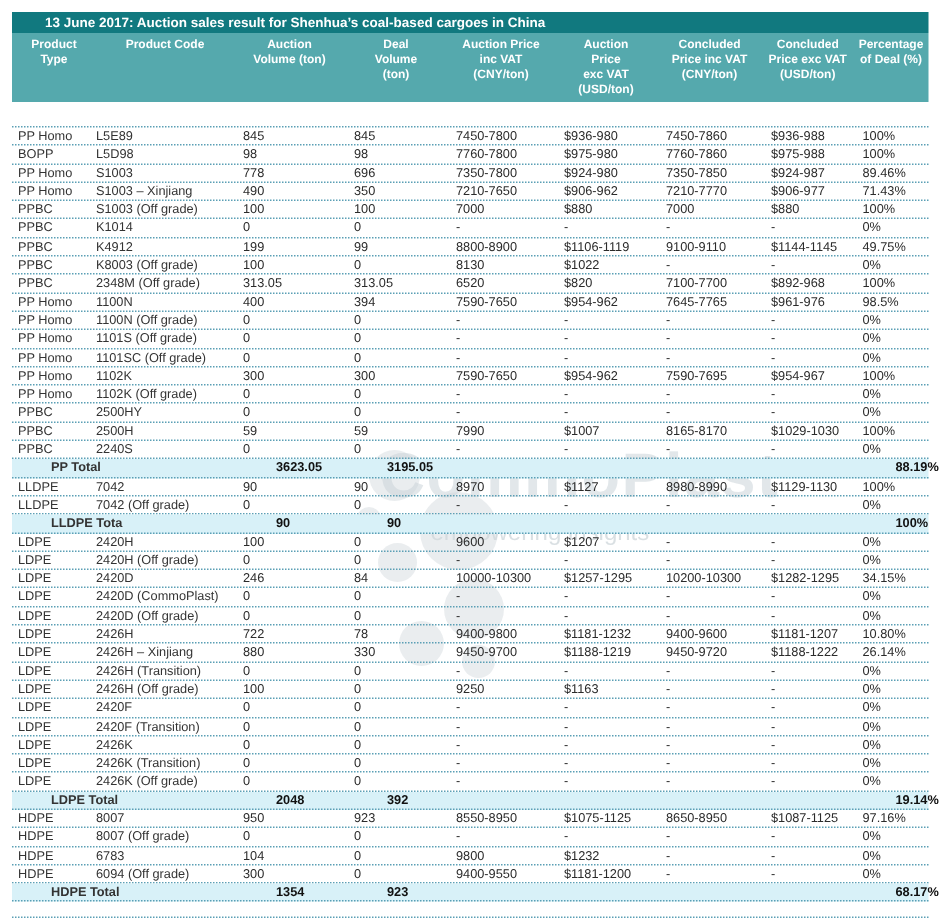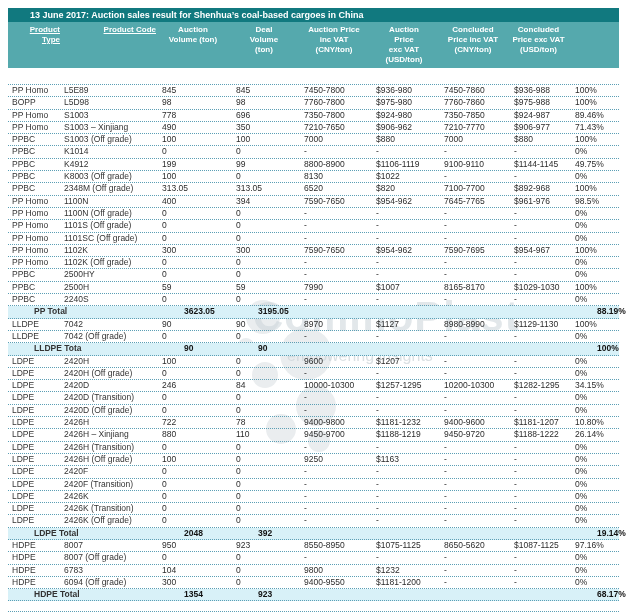--- a/index.html
+++ b/index.html
@@ -38,21 +38,21 @@
     font-size:9px; font-weight:bold; white-space:nowrap; overflow:hidden;
   }
   .thead {
     position:relative; z-index:1; box-sizing:border-box;
     display:grid; grid-template-columns:52px 96px 74px 68px 72px 68px 70px 61px 50px;
     height:46px; padding-top:3px;
     background:var(--c-head,#55a9ad); color:#fff;
     font-size:8px; font-weight:bold;
   }
   .hcell { text-align:center; white-space:pre-line; line-height:10px; overflow:hidden; }
-  .hcell:nth-child(1), .hcell:nth-child(2) { text-align:right; padding-left:4px;text-decoration:underline; }
+  .hcell:nth-child(1), .hcell:nth-child(2) { text-align:center; padding-left:4px; }
 
   .tbody { position:relative; z-index:1; margin-top:16px; border-top:1px dotted var(--c-dot,#5b9fb5); }
   .row {
     display:grid; grid-template-columns:52px 96px 74px 68px 72px 68px 70px 61px 50px;
     box-sizing:border-box; height:12.3px;
     border-bottom:1px dotted var(--c-dot,#5b9fb5);
     font-size:8.5px; color:#2b2b2b;
   }
   .cell { line-height:11px; padding-left:6px; white-space:nowrap; overflow:hidden; }
   .cell.c0, .cell.c1 { padding-left:4px; color:#333; }
@@ -106,20 +106,22 @@
       <div class="hcell">Auction
 Price
 exc VAT
 (USD/ton)</div>
       <div class="hcell">Concluded
 Price inc VAT
 (CNY/ton)</div>
       <div class="hcell">Concluded
 Price exc VAT
 (USD/ton)</div>
+      <div class="hcell">Percentage
+of Deal (%)</div>
     </div>
 
   <div class="tbody">
       <div class="row">
         <div class="cell c0">PP Homo</div>
         <div class="cell c1">L5E89</div>
         <div class="cell c2">845</div>
         <div class="cell c3">845</div>
         <div class="cell c4">7450-7800</div>
         <div class="cell c5">$936-980</div>
@@ -386,21 +388,21 @@
         <div class="cell c2">246</div>
         <div class="cell c3">84</div>
         <div class="cell c4">10000-10300</div>
         <div class="cell c5">$1257-1295</div>
         <div class="cell c6">10200-10300</div>
         <div class="cell c7">$1282-1295</div>
         <div class="cell c8">34.15%</div>
       </div>
       <div class="row">
         <div class="cell c0">LDPE</div>
-        <div class="cell c1">2420D (Transition)</div>
+        <div class="cell c1">2420D (CommoPlast)</div>
         <div class="cell c2">0</div>
         <div class="cell c3">0</div>
         <div class="cell c4">-</div>
         <div class="cell c5">-</div>
         <div class="cell c6">-</div>
         <div class="cell c7">-</div>
         <div class="cell c8">0%</div>
       </div>
       <div class="row">
         <div class="cell c0">LDPE</div>
@@ -421,21 +423,21 @@
         <div class="cell c4">9400-9800</div>
         <div class="cell c5">$1181-1232</div>
         <div class="cell c6">9400-9600</div>
         <div class="cell c7">$1181-1207</div>
         <div class="cell c8">10.80%</div>
       </div>
       <div class="row">
         <div class="cell c0">LDPE</div>
         <div class="cell c1">2426H – Xinjiang</div>
         <div class="cell c2">880</div>
-        <div class="cell c3">110</div>
+        <div class="cell c3">330</div>
         <div class="cell c4">9450-9700</div>
         <div class="cell c5">$1188-1219</div>
         <div class="cell c6">9450-9720</div>
         <div class="cell c7">$1188-1222</div>
         <div class="cell c8">26.14%</div>
       </div>
       <div class="row">
         <div class="cell c0">LDPE</div>
         <div class="cell c1">2426H (Transition)</div>
         <div class="cell c2">0</div>
@@ -523,21 +525,21 @@
         <div class="cell c7"></div>
         <div class="cell c8">19.14%</div>
       </div>
       <div class="row">
         <div class="cell c0">HDPE</div>
         <div class="cell c1">8007</div>
         <div class="cell c2">950</div>
         <div class="cell c3">923</div>
         <div class="cell c4">8550-8950</div>
         <div class="cell c5">$1075-1125</div>
-        <div class="cell c6">8650-5620</div>
+        <div class="cell c6">8650-8950</div>
         <div class="cell c7">$1087-1125</div>
         <div class="cell c8">97.16%</div>
       </div>
       <div class="row">
         <div class="cell c0">HDPE</div>
         <div class="cell c1">8007 (Off grade)</div>
         <div class="cell c2">0</div>
         <div class="cell c3">0</div>
         <div class="cell c4">-</div>
         <div class="cell c5">-</div>

